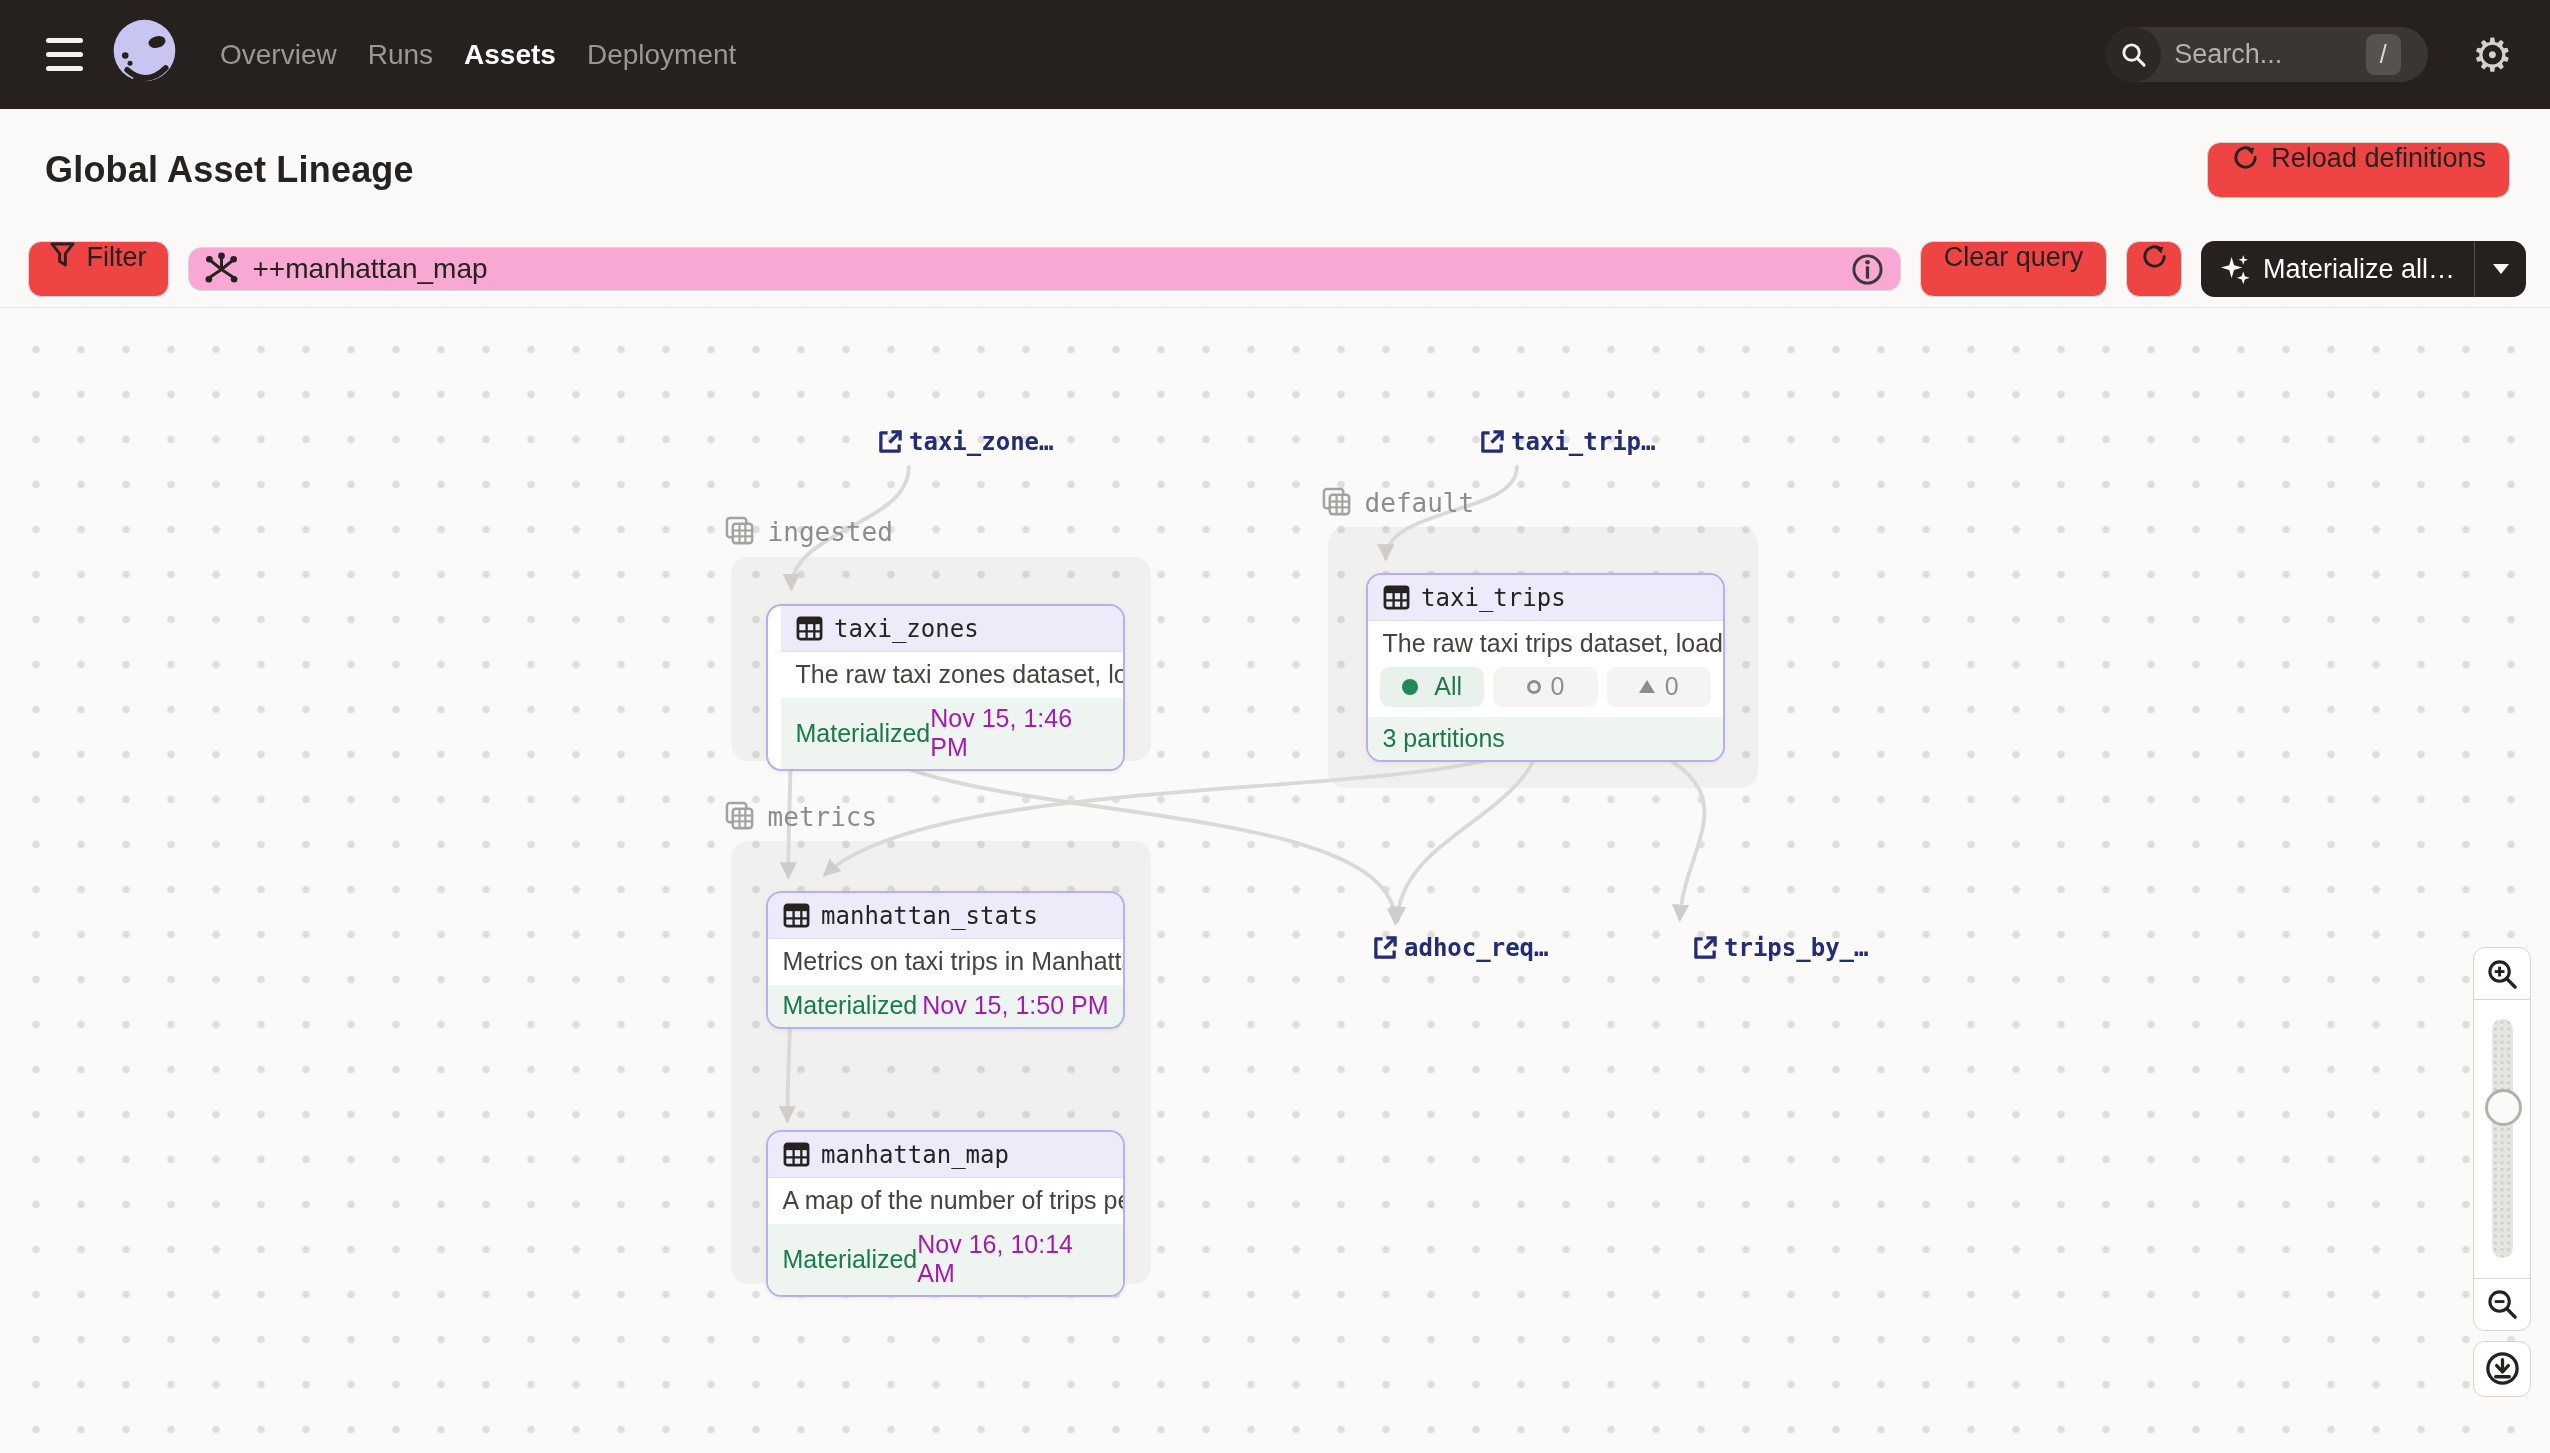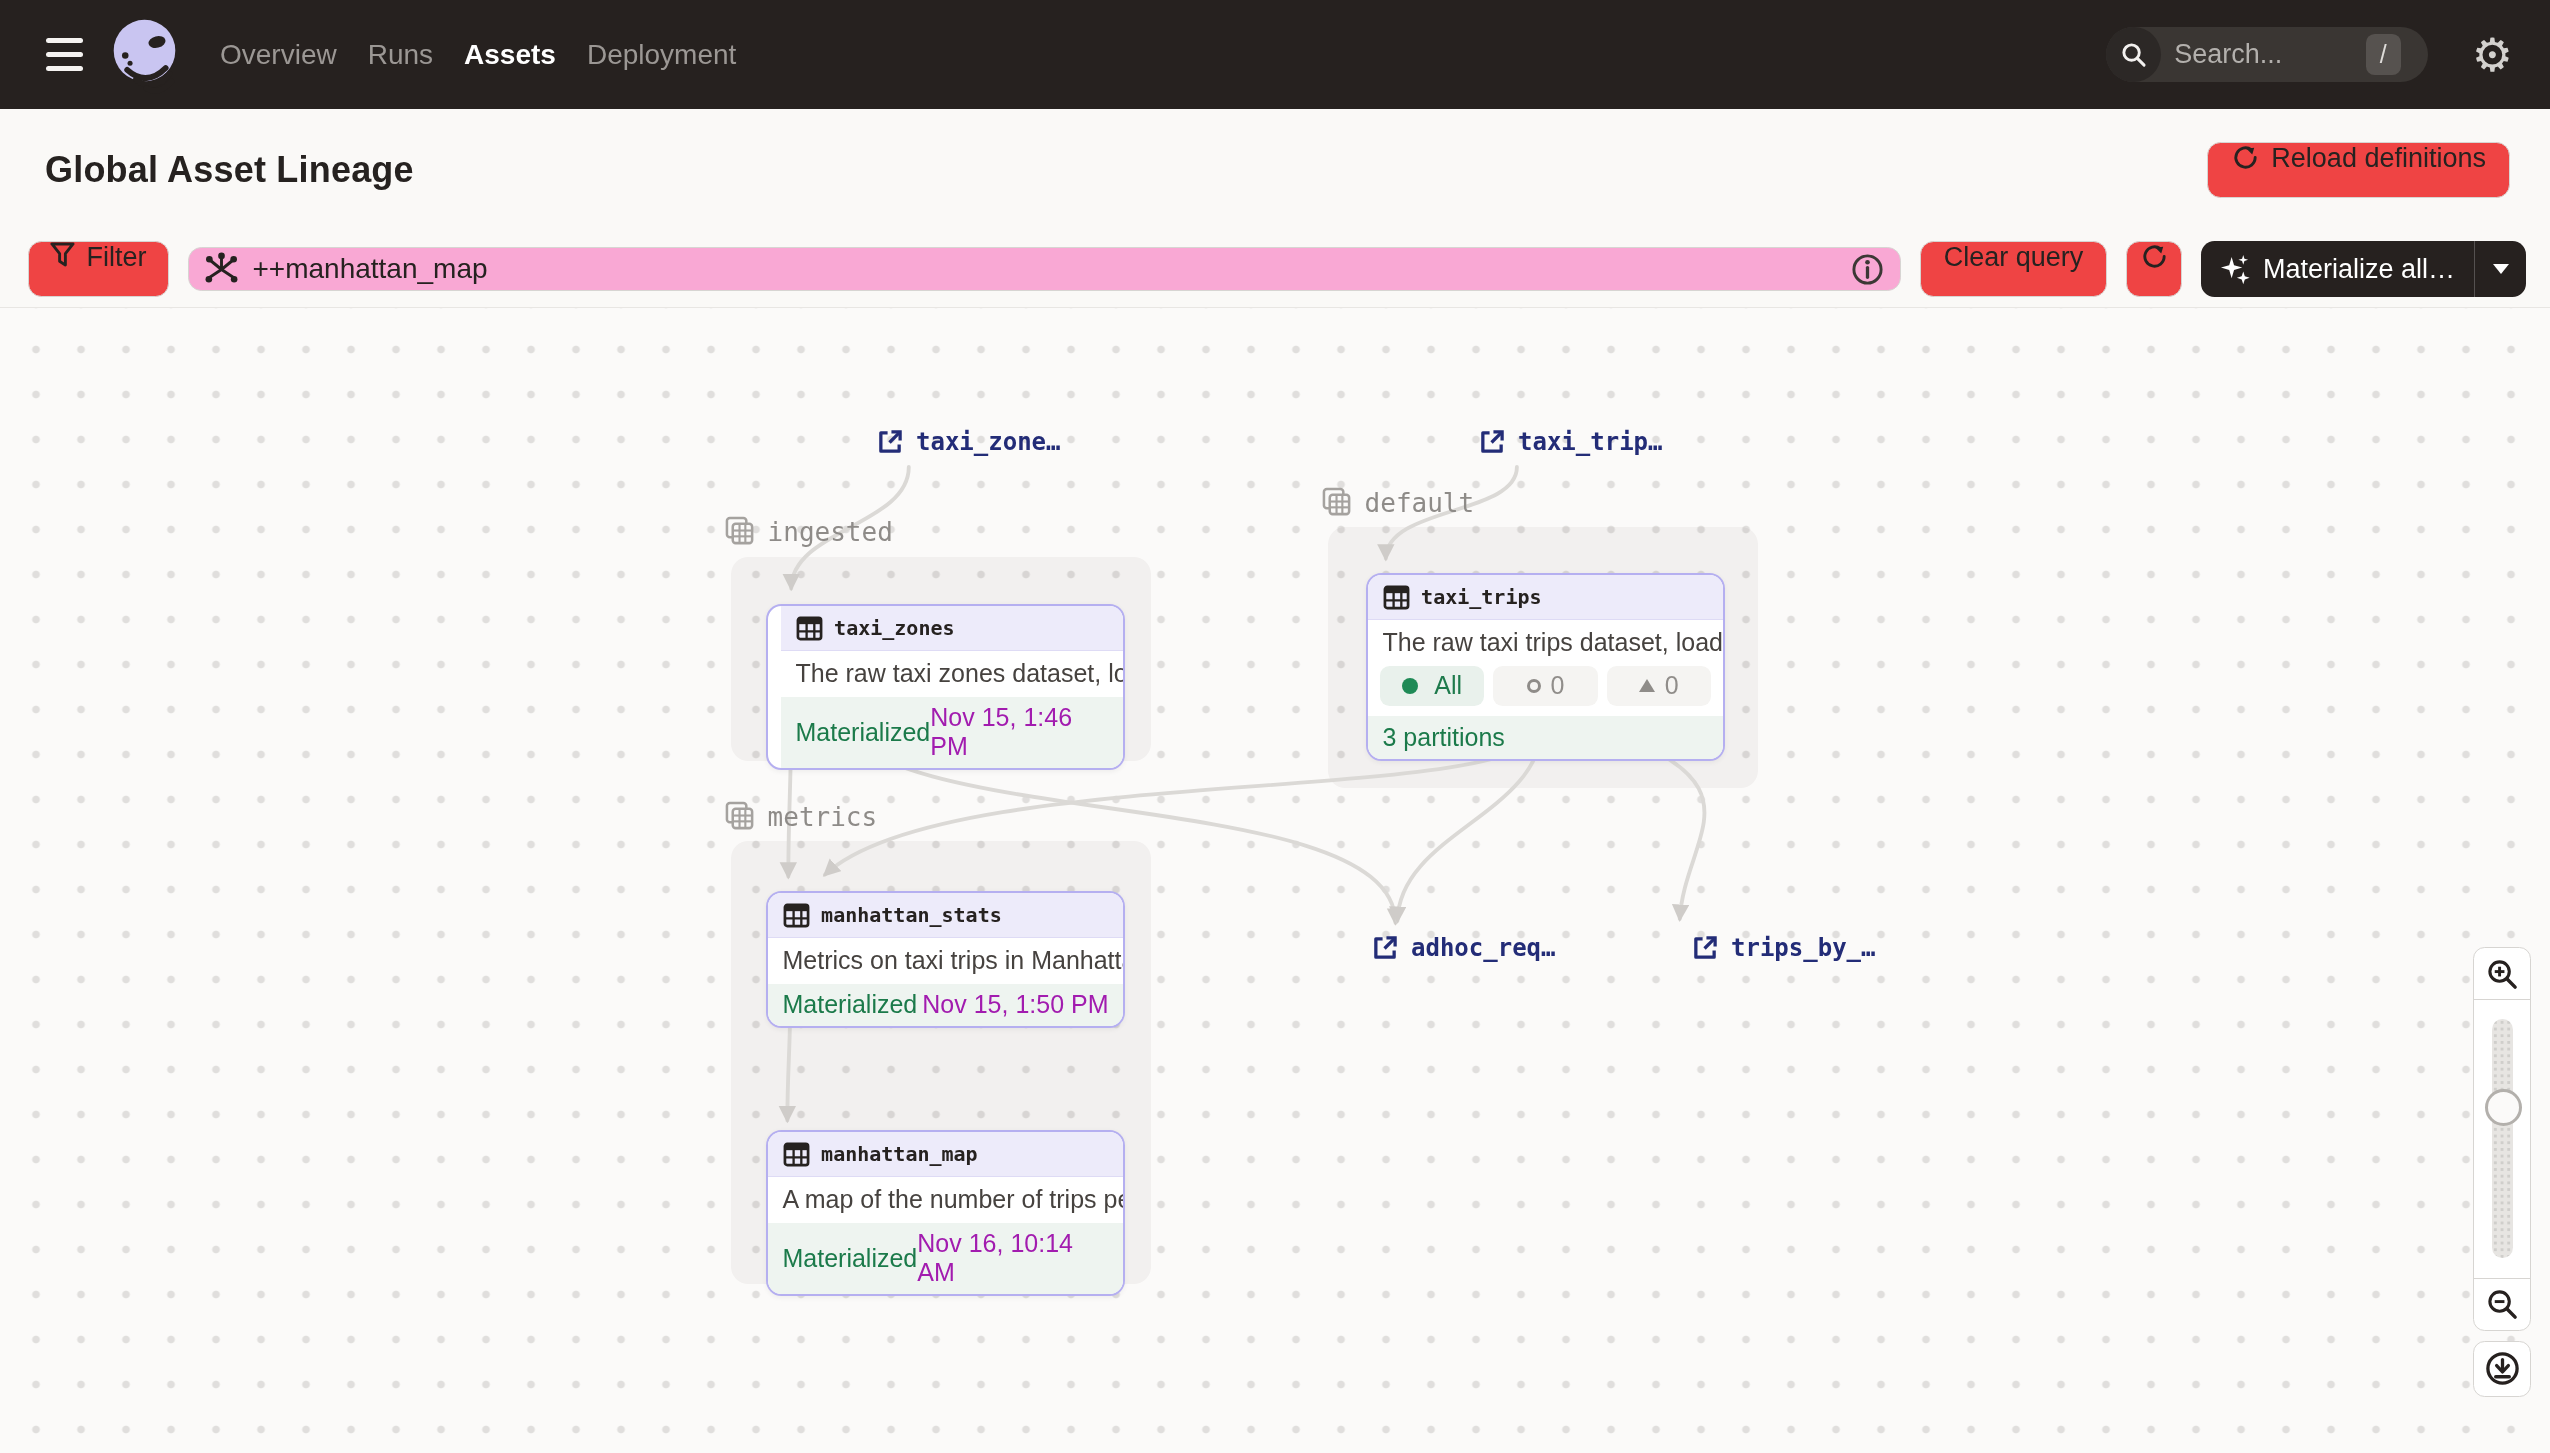--- a/index.html
+++ b/index.html
@@ -57,37 +57,37 @@
             background-size:45px 45px; background-position:13.5px 19px; overflow:hidden; }
   .group-rect { position:absolute; background:rgba(40,34,30,.045); border-radius:17.3px; }
   .group-label { position:absolute; display:flex; align-items:center; gap:11.6px;
                  font-family:"DejaVu Sans Mono", monospace; font-size:26px; color:#8e8b88; cursor:pointer; }
   .edges { position:absolute; left:0; top:0; }
 
   .asset-node { position:absolute; width:359px; background:#fff; border:2.9px solid #b5aff0;
                 border-radius:15.4px; overflow:hidden; box-shadow:0 1.9px 5.8px rgba(0,0,0,.05); cursor:pointer; }
   .node-header { background:#edebfa; display:flex; align-items:center; gap:11.6px; padding:8.7px 14.5px;
                  border-bottom:1.9px solid #dedbf5; }
-  .node-title { font-family:"DejaVu Sans Mono", monospace; font-weight:700; font-size:20px; color:#262220; }
+  .node-title { font-family:"DejaVu Sans Mono", monospace; font-weight:400; font-size:24px; color:#262220; }
   .node-desc { padding:7.7px 14.5px 8.7px; font-size:25px; color:#46423f; white-space:nowrap; }
   .node-footer { background:#eef4f0; display:flex; align-items:center; justify-content:space-between;
                  padding:6.7px 14.5px; font-size:25px; }
   .status-green { color:#1b7a4a; }
   .ts-navy { color:#a21caf; }
   .pill-row { display:flex; gap:8.7px; padding:0 11.6px 10.6px; }
   .pill { flex:1; height:40px; border-radius:9.6px; display:flex; align-items:center; justify-content:center;
           gap:9.6px; font-size:25px; }
   .pill-all { background:#e9f1ec; color:#1e7a4c;gap:16px; }
   .pill-gray { background:#f5f4f2; color:#908d8a; }
   .dot-green { width:16.4px; height:16.4px; border-radius:50%; background:#1f8a56; }
   .ring-gray { width:14.5px; height:14.5px; border-radius:50%; border:3.9px solid #8f8c89; }
   .tri-gray { width:0; height:0; border-left:8.7px solid transparent; border-right:8.7px solid transparent;
               border-bottom:13.5px solid #8f8c89; }
 
-  .ext-link { position:absolute; display:flex; align-items:center; gap:13px; cursor:pointer;
+  .ext-link { position:absolute; display:flex; align-items:center; gap:6px; cursor:pointer;
               font-family:"DejaVu Sans Mono", monospace; font-weight:700; font-size:24px; color:#232c77; }
 
   
   .zoomstack { position:absolute; left:2473px; top:639px; width:58px; }
   .zbtn { width:58px; height:54px; background:#fff; border:1.9px solid #d7d5d2;
           display:flex; align-items:center; justify-content:center; cursor:pointer; }
   .zbtn.top { border-radius:11.6px 11.6px 0 0; }
   .zbtn.bottom { border-radius:0 0 11.6px 11.6px; margin-top:-1.9px; }
   .slider-box { width:58px; height:280px; background:#fff; border:1.9px solid #d7d5d2; margin-top:-1.9px;
                 position:relative; }

